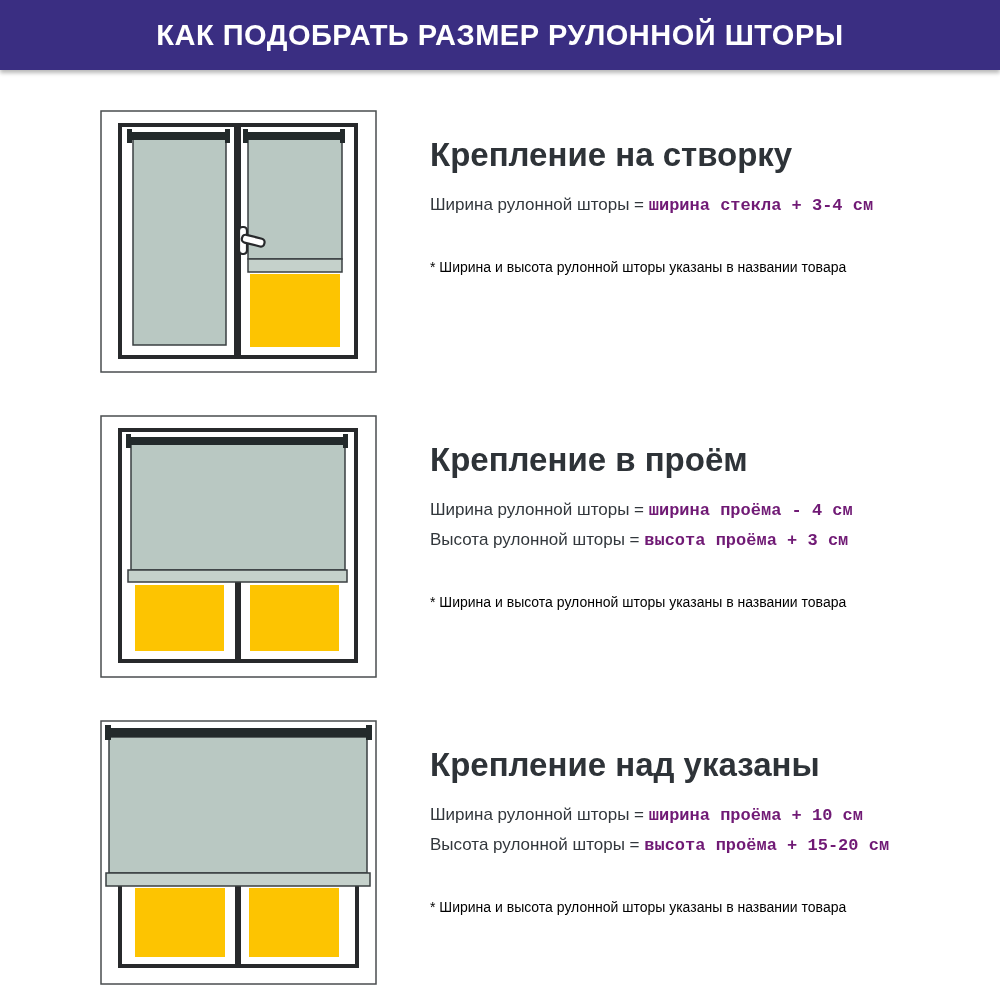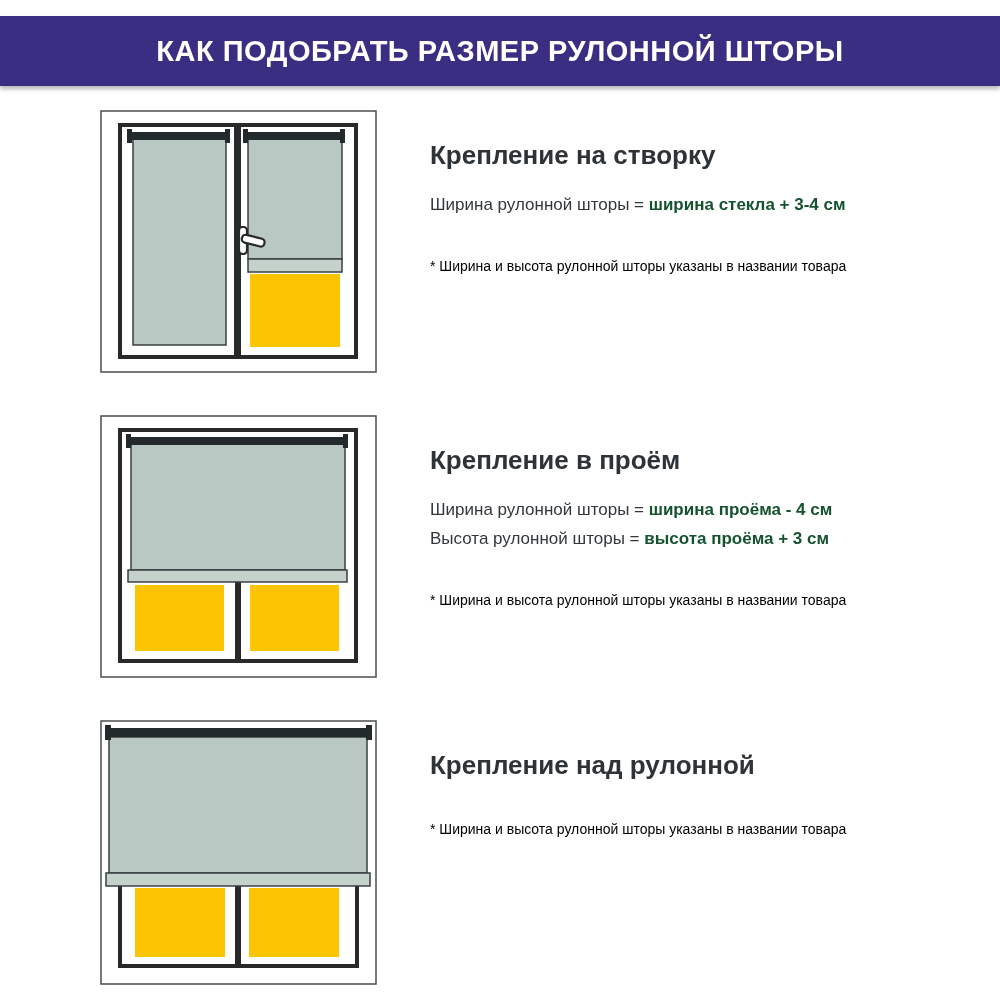--- a/index.html
+++ b/index.html
@@ -1,33 +1,33 @@
 <!DOCTYPE html>
 <html><head>
 <meta charset="utf-8">
 <style>
   html,body{margin:0;padding:0;background:#ffffff;}
   body{width:1000px;height:1000px;position:relative;font-family:"Liberation Sans",sans-serif;overflow:hidden;}
 
   .header{position:absolute;left:0;top:0;width:1000px;height:70px;background:#3a2e82;
           display:flex;align-items:center;justify-content:center;
-          box-shadow:0 3px 4px rgba(0,0,0,0.28);margin-top:16px;}
+          box-shadow:0 3px 4px rgba(0,0,0,0.28);}
   .header h1{margin:0;color:#ffffff;font-size:29px;font-weight:bold;letter-spacing:0.5px;}
 
   .section{position:absolute;left:0;width:1000px;}
   #section-sash{top:110px;height:263px;}
   #section-opening{top:415px;height:263px;padding-left:26px;}
   #section-above{top:720px;height:265px;}
 
   .illus{position:absolute;left:100px;top:0;}
 
   .copy{position:absolute;left:430px;top:28px;width:470px;}
-  .copy h2{margin:0;font-size:26px;line-height:34px;font-weight:bold;color:#2e3338;}
+  .copy h2{margin:0;font-size:33px;line-height:34px;font-weight:bold;color:#2e3338;}
   .formulas{margin-top:18px;font-size:17px;line-height:29px;color:#32373c;}
-  .formulas .val{font-weight:bold;color:#14532d;}
+  .formulas .val{font-weight:bold;color:#701a75;font-family:Liberation Mono, monospace;}
   .footnote{margin-top:38px;font-size:14px;line-height:18px;color:#000000;}
 
   svg .thinbox{fill:#ffffff;stroke:#4a4d4f;stroke-width:1.5;}
   svg .frame{fill:#ffffff;stroke:#27292b;stroke-width:4;}
   svg .mullion{fill:#27292b;}
   svg .fabric{fill:#b9c8c2;stroke:#3a3f41;stroke-width:1.5;}
   svg .botbar{fill:#c5d1cb;stroke:#3a3f41;stroke-width:1.5;}
   svg .roller{fill:#232a2b;}
   svg .glass{fill:#fdc401;}
   svg .handle{fill:#ffffff;stroke:#27292b;stroke-width:2.2;}
@@ -101,16 +101,20 @@
     <rect class="mullion" x="135" y="62" width="6" height="184"></rect>
     <rect class="glass" x="35" y="168" width="90" height="69"></rect>
     <rect class="glass" x="149" y="168" width="90" height="69"></rect>
     <rect class="fabric" x="9" y="17" width="258" height="136"></rect>
     <rect class="botbar" x="6" y="153" width="264" height="13"></rect>
     <rect class="roller" x="7" y="8" width="263" height="9"></rect>
     <rect class="roller" x="5" y="5" width="6" height="15"></rect>
     <rect class="roller" x="266" y="5" width="6" height="15"></rect>
   </svg>
   <div class="copy">
-    <h2>Крепление над рулонной</h2>
+    <h2>Крепление над указаны</h2>
+    <div class="formulas">
+      <div><span>Ширина рулонной шторы = </span><span class="val">ширина проёма + 10 см</span></div>
+      <div><span>Высота рулонной шторы = </span><span class="val">высота проёма + 15-20 см</span></div>
+    </div>
     <div class="footnote">* Ширина и высота рулонной шторы указаны в названии товара</div>
   </div>
 </div>
 
 </body></html>

